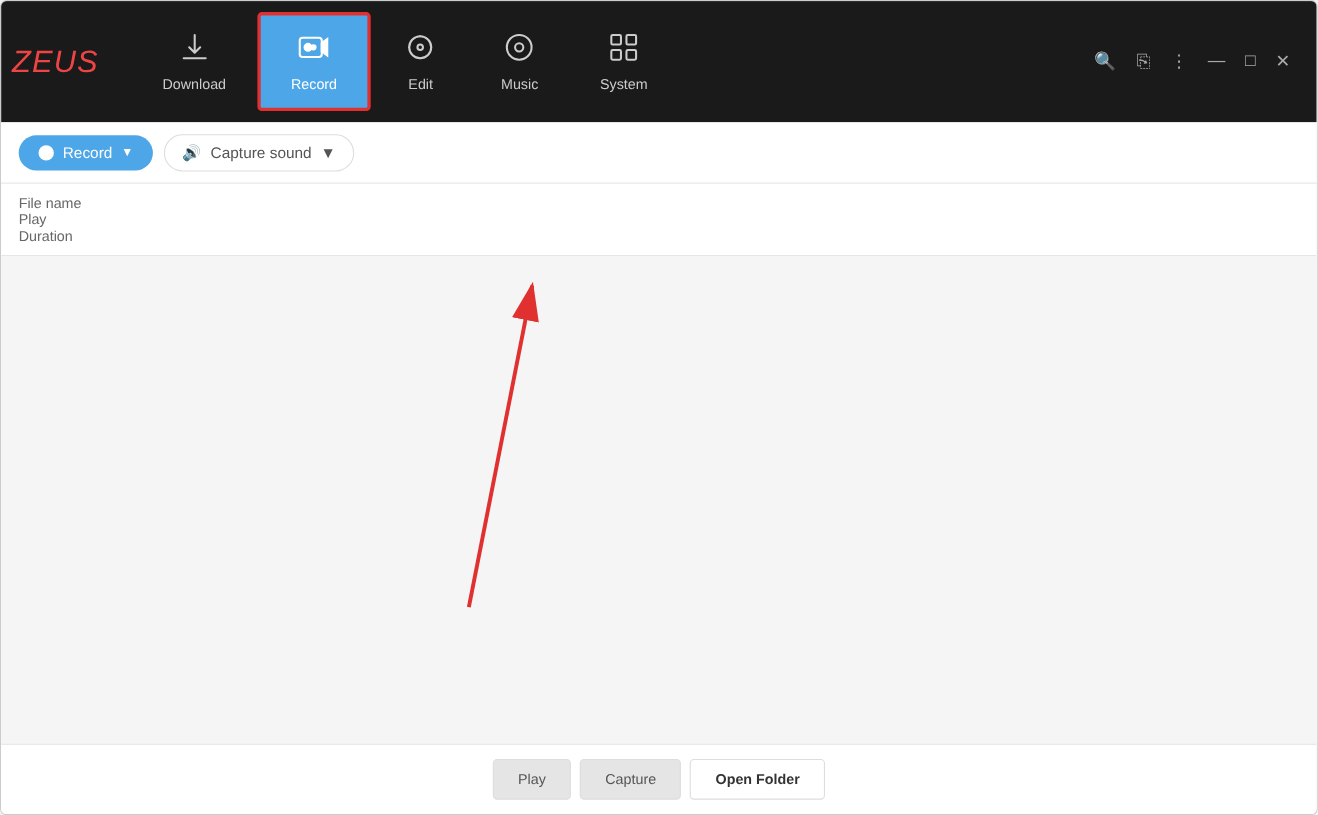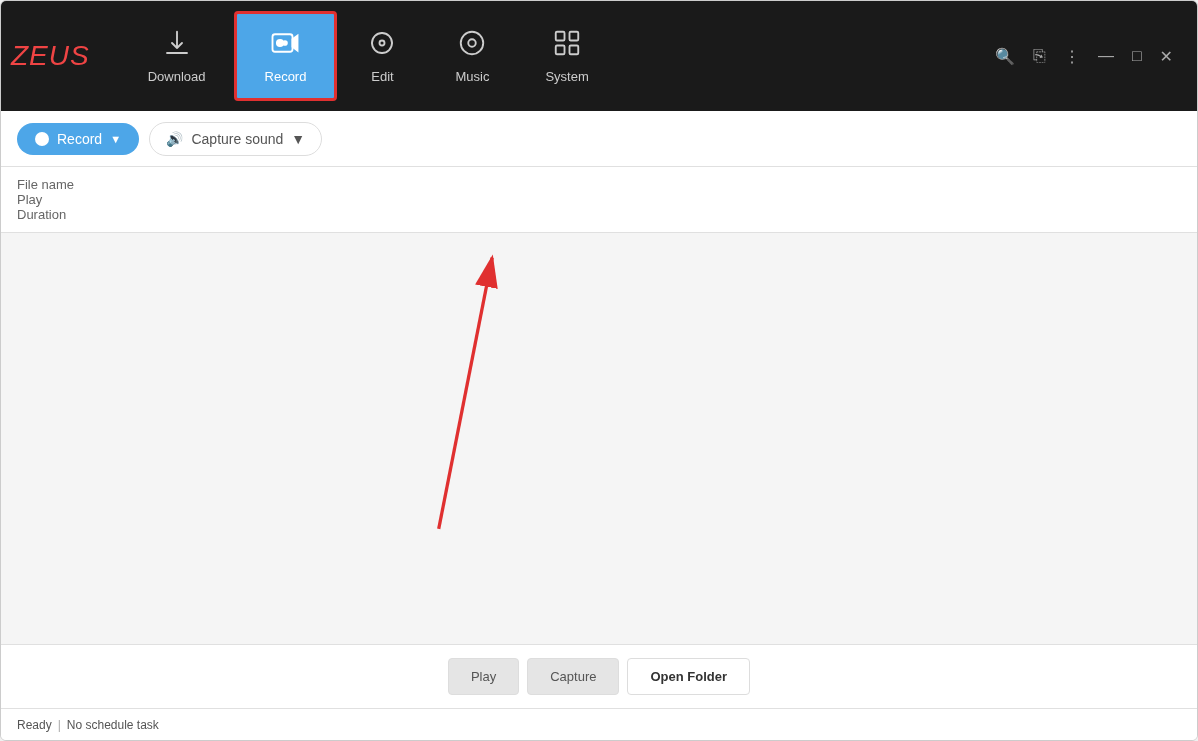--- a/index.html
+++ b/index.html
@@ -363,18 +363,13 @@
       </svg>
     </div>
   </div>
 
   <div class="action-bar">
     <button class="action-btn">Play</button>
     <button class="action-btn">Capture</button>
     <button class="action-btn primary">Open Folder</button>
   </div>
 
-  <div class="status-bar">
-    <span class="status-text">Ready</span>
-    <span class="status-divider">|</span>
-    <span class="status-text">No schedule task</span>
-  </div>
 </div>
 
 </body></html>

